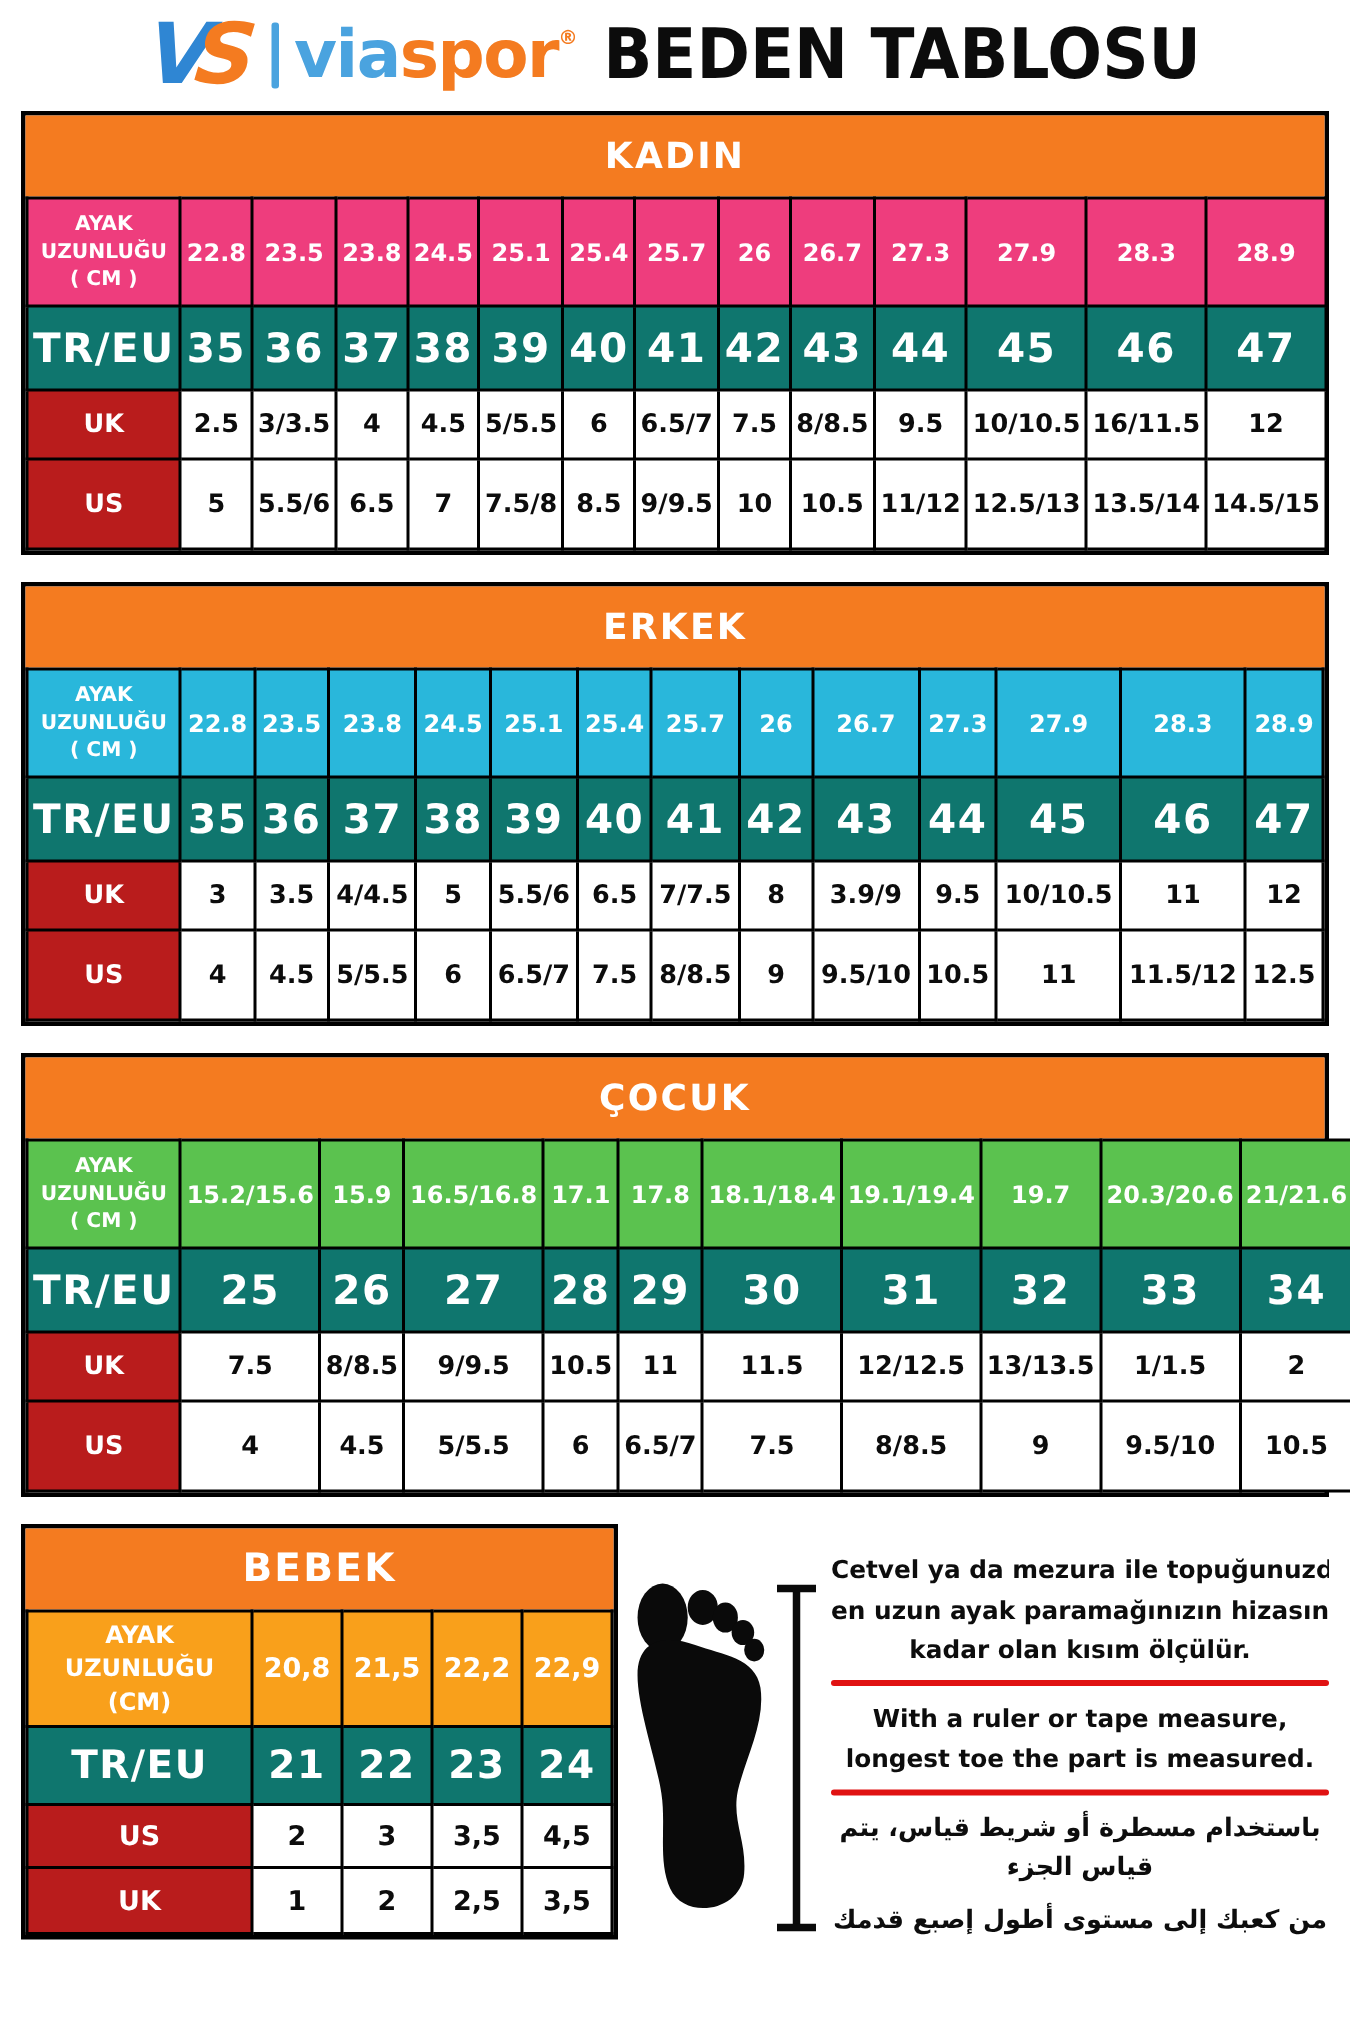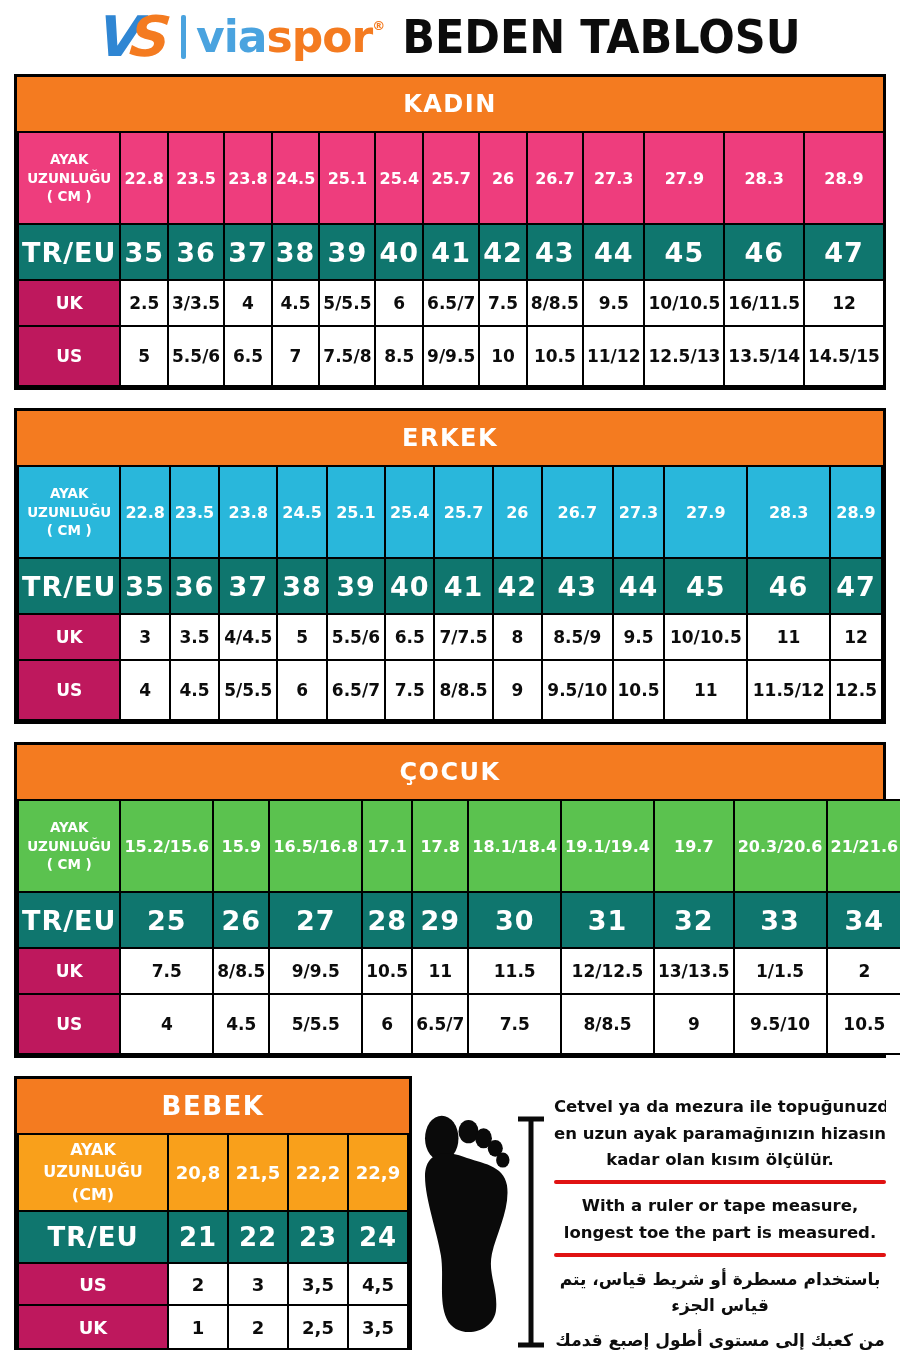--- a/index.html
+++ b/index.html
@@ -34,25 +34,25 @@
   .size-table{ margin:0 14px 18px 14px; border:3px solid #000; }
   .tbl-title{
     background:#f47b20; color:#fff; text-align:center;
     font-weight:800; font-size:24px; letter-spacing:1.5px; padding:13px 0;
   }
   table.grid{ width:100%; border-collapse:collapse; table-layout:auto; }
   .grid td{
     border:2px solid #000; text-align:center; vertical-align:middle;
     font-weight:700; padding:2px 3px; color:#0c0c0c;
   }
-  .row-accent td{ background:var(--accent); color:#fff; font-size:16px; height:92px; }
+  .row-accent td{ background:var(--accent); color:#fff; font-size:16px; height:72px; }
   .row-accent td.lbl{ font-size:13.5px; line-height:1.4; width:95px; padding:4px 2px; }
   .row-dark td{ background:#0f766e; color:#fff; font-size:27px; height:56px; letter-spacing:1px;margin-top:32px; }
   .row-light td{ background:#fff; font-size:17px; }
-  .row-light td.lbl{ background:#be185d; color:#fff; font-size:17px; }
+  .row-light td.lbl{ background:#b91c1c; color:#fff; font-size:17px; }
   .grid tr:nth-child(3) td{ height:46px; }
   .grid tr:nth-child(4) td{ height:60px; }
 
   
   .bottom{ margin:0 14px; display:flex; gap:8px; align-items:flex-end; }
   .bebek{ width:398px; flex:none; border:3px solid #000; }
   .bebek .tbl-title{ font-size:26px; padding:12px 0; }
   .bebek .row-accent td{ font-size:18px; height:46px; }
   .bebek .row-accent td.lbl{ font-size:16px; width:150px; }
   .bebek .row-dark td{ font-size:26px; height:52px; }
@@ -192,21 +192,21 @@
         <tr class="row-light">
           <td class="lbl">UK</td>
           <td>3</td>
           <td>3.5</td>
           <td>4/4.5</td>
           <td>5</td>
           <td>5.5/6</td>
           <td>6.5</td>
           <td>7/7.5</td>
           <td>8</td>
-          <td>8.5/9</td>
+          <td>3.9/9</td>
           <td>9.5</td>
           <td>10/10.5</td>
           <td>11</td>
           <td>12</td>
         </tr>
         <tr class="row-light">
           <td class="lbl">US</td>
           <td>4</td>
           <td>4.5</td>
           <td>5/5.5</td>

